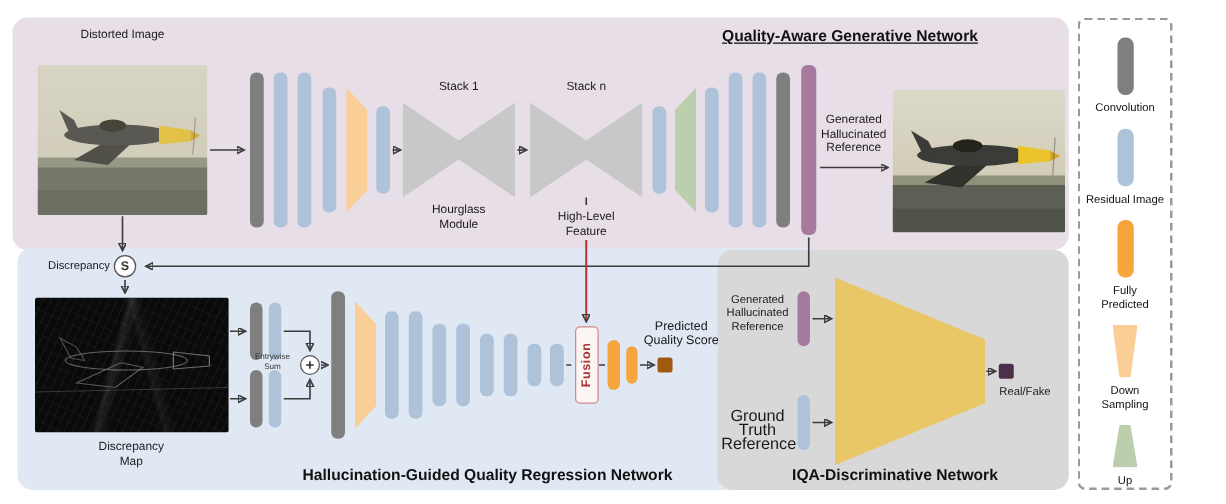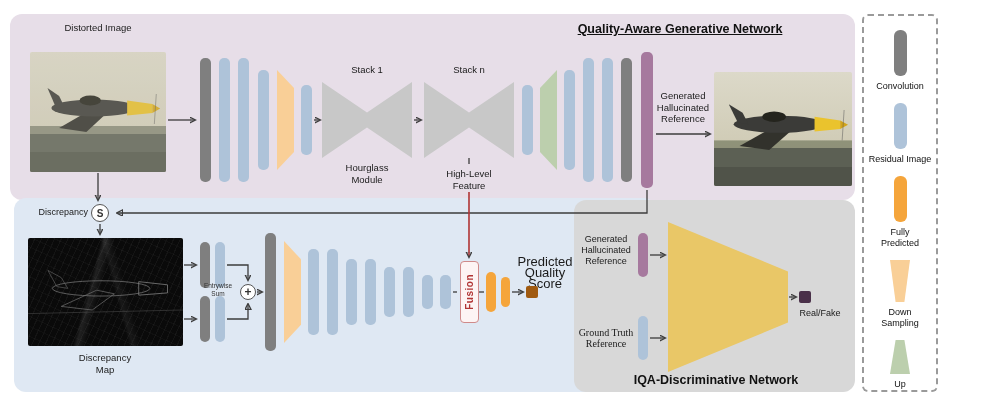--- a/index.html
+++ b/index.html
@@ -102,20 +102,21 @@
     <path class="red" d="M469,192 V257" marker-end="url(#ahr)"></path>
     <path d="M479,292 H484"></path>
     <path d="M512,292 H523" marker-end="url(#ah)"></path>
     <path d="M453,292 H457"></path>
     <path d="M650,255 H665" marker-end="url(#ah)"></path>
     <path d="M650,338 H665" marker-end="url(#ah)"></path>
     <path d="M789,297 H796" marker-end="url(#ah)"></path>
   </svg>
 
   <div class="title" style="left:510px;top:22px;width:340px;text-decoration:underline;">Quality-Aware Generative Network</div>
+  <div class="title" style="left:190px;top:373px;width:400px;">Hallucination-Guided Quality Regression Network</div>
   <div class="title" style="left:596px;top:373px;width:240px;">IQA-Discriminative Network</div>
 
   <div class="lbl" style="left:64px;top:22px;width:68px;">Distorted Image</div>
   <div class="photo" style="left:30px;top:52px;width:136px;height:120px;">
     <svg viewBox="0 0 140 120" preserveAspectRatio="none">
       <defs>
         <linearGradient id="skyA" x1="0" y1="0" x2="0" y2="1">
           <stop offset="0" stop-color="#d8d5c6"></stop>
             <stop offset="1" stop-color="#cbc7b2"></stop>
         </linearGradient>
@@ -211,26 +212,26 @@
   <div class="bar res" style="left:403px;top:267px;width:11px;height:50px;"></div>
   <div class="bar res" style="left:422px;top:275px;width:11px;height:34px;"></div>
   <div class="bar res" style="left:440px;top:275px;width:11px;height:34px;"></div>
 
   <div class="fusion" style="left:460px;top:261px;width:19px;height:62px;">
     <span>Fusion</span>
   </div>
 
   <div class="bar fc" style="left:486px;top:272px;width:10px;height:40px;"></div>
   <div class="bar fc" style="left:501px;top:277px;width:9px;height:30px;"></div>
-  <div class="lbl" style="left:513px;top:256px;width:64px;font-size:13px;line-height:11px;">Predicted Quality Score</div>
+  <div class="lbl" style="left:513px;top:256px;width:64px;font-size:10px;line-height:11px;">Predicted Quality Score</div>
   <div class="sq score" style="left:526px;top:286px;"></div>
 
   <div class="lbl" style="left:577px;top:234px;width:58px;font-size:9px;line-height:11px;">Generated Hallucinated Reference</div>
   <div class="bar gen" style="left:638px;top:233px;width:10px;height:44px;"></div>
-  <div class="lbl" style="left:577px;top:327px;width:58px;font-size:10px;line-height:11px;font-family:Liberation Serif, serif;">Ground Truth Reference</div>
+  <div class="lbl" style="left:577px;top:327px;width:58px;font-size:13px;line-height:11px;">Ground Truth Reference</div>
   <div class="bar res" style="left:638px;top:316px;width:10px;height:44px;"></div>
   <div class="disc-trap" style="left:668px;top:222px;width:120px;height:150px;"></div>
   <div class="sq realfake" style="left:799px;top:291px;"></div>
   <div class="lbl" style="left:791px;top:308px;width:58px;font-size:9px;">Real/Fake</div>
 
   <div class="legend">
     <div class="leg-item">
       <div class="shape-bar conv"></div>
       <div class="leg-label">Convolution</div>
     </div>

